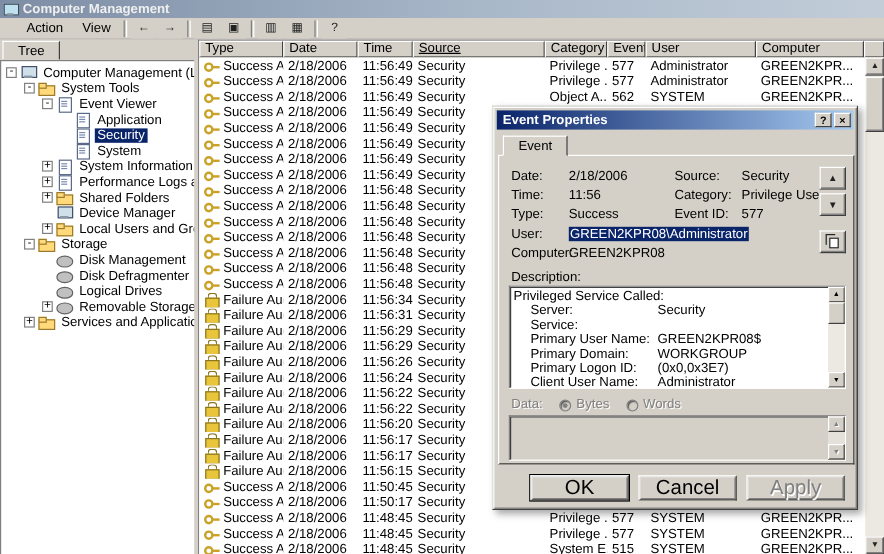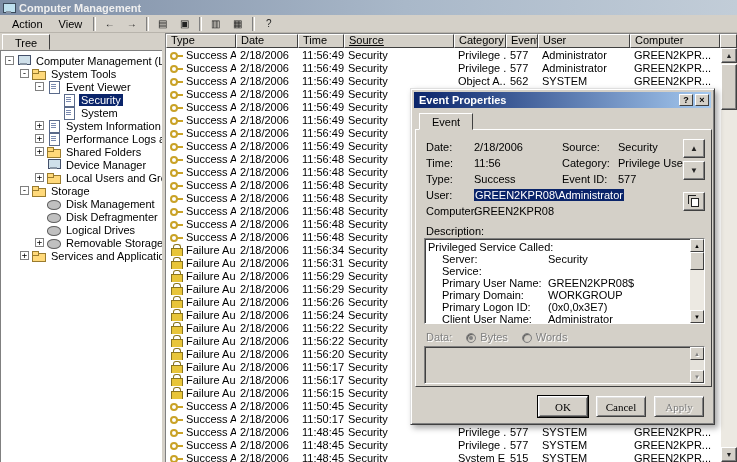--- a/index.html
+++ b/index.html
@@ -8,21 +8,21 @@
 
   
   .titlebar{position:absolute;left:0;top:0;width:737px;height:15px;
     background:linear-gradient(90deg,#7d8da5 0%,#a9b8c9 55%,#c2cdd8 100%);
     color:#efefef;font-weight:bold;display:flex;align-items:center;padding-left:3px;white-space:nowrap}
   .app-icon{width:12px;height:10px;margin-right:4px;position:relative;flex:none}
   .app-icon::before{content:"";position:absolute;left:0;top:0;width:11px;height:8px;background:#bfe0ee;border:1px solid #3b4a5a}
   .app-icon::after{content:"";position:absolute;left:3px;top:8px;width:5px;height:2px;background:#8a97a5}
 
   .menubar{position:absolute;left:0;top:15px;width:737px;height:18px;background:#d4d0c8;
-    display:flex;align-items:center;padding-left:4px;border-bottom:1px solid #b8b4ac}
+    display:flex;align-items:center;padding-left:14px;border-bottom:1px solid #b8b4ac}
   .mitem{padding:1px 8px;cursor:default}
   .groove{width:3px;height:14px;border-left:1px solid #808080;border-right:1px solid #fff;margin:0 3px;flex:none}
   .tbtn{width:21px;height:16px;margin-right:1px;background:#d4d0c8;border:1px solid #d4d0c8;
     font-family:inherit;font-size:10px;line-height:12px;padding:0;color:#222;flex:none}
   #toolbar{display:flex;align-items:center}
 
   
   .treepane{position:absolute;left:0;top:33px;width:162px;height:429px;background:#d4d0c8}
   .tree-tabbar{height:17px;display:flex;align-items:flex-end;padding-left:2px}
   .tree-tab{height:16px;padding:2px 12px 0 12px;background:#d4d0c8;
@@ -118,22 +118,22 @@
   .radio-wrap{display:flex;align-items:flex-end;margin-left:14px}
   .rcirc{width:10px;height:10px;border-radius:50%;background:#d4d0c8;border:1px solid #808080;
     box-shadow:inset 1px 1px 1px #555;margin-right:4px;position:relative;flex:none}
   .rcirc.on::after{content:"";position:absolute;left:2px;top:2px;width:4px;height:4px;border-radius:50%;background:#808080}
 
   .data-box{position:absolute;left:8px;top:216px;width:281px;height:38px;background:#d4d0c8;
     border:1px solid;border-color:#808080 #fff #fff #808080;box-shadow:inset 1px 1px 0 #404040}
   .data-box .dscroll{background:#e4e1da}
 
   .dlg-buttons{position:absolute;left:0;right:10px;bottom:7px;display:flex;justify-content:flex-end;gap:8px}
-  .btn{width:50px;height:21px;background:#d4d0c8;border:1px solid;border-color:#fff #404040 #404040 #fff;
-    box-shadow:inset 1px 1px 0 #dfdfdf,inset -1px -1px 0 #808080;font-family:Liberation Serif, serif;font-size:11px;padding:0}
+  .btn{width:82px;height:21px;background:#d4d0c8;border:1px solid;border-color:#fff #404040 #404040 #fff;
+    box-shadow:inset 1px 1px 0 #dfdfdf,inset -1px -1px 0 #808080;font-family:Liberation Sans, sans-serif;font-size:17px;padding:0}
   .btn.default{box-shadow:0 0 0 1px #000,inset 1px 1px 0 #dfdfdf,inset -1px -1px 0 #808080}
   .btn.disabled{color:#808080;text-shadow:1px 1px 0 #fff}
 </style>
 </head>
 <body>
 
 <div>
 
   <div class="titlebar">
     <span class="app-icon"></span>
@@ -172,20 +172,25 @@
         </div>
         <div class="titem" style="padding-left: 19px;">
           <span class="ebox">-</span>
           <span class="t-ic ic-folder"></span>
           <span class="tlabel">System Tools</span>
         </div>
         <div class="titem" style="padding-left: 34px;">
           <span class="ebox">-</span>
           <span class="t-ic ic-doc"></span>
           <span class="tlabel">Event Viewer</span>
+        </div>
+        <div class="titem" style="padding-left: 49px;">
+          <span class="ebox empty"></span>
+          <span class="t-ic ic-doc"></span>
+          <span class="tlabel">Application</span>
         </div>
         <div class="titem" style="padding-left: 49px;">
           <span class="ebox empty"></span>
           <span class="t-ic ic-doc"></span>
           <span class="tlabel sel">Security</span>
         </div>
         <div class="titem" style="padding-left: 49px;">
           <span class="ebox empty"></span>
           <span class="t-ic ic-doc"></span>
           <span class="tlabel">System</span>

